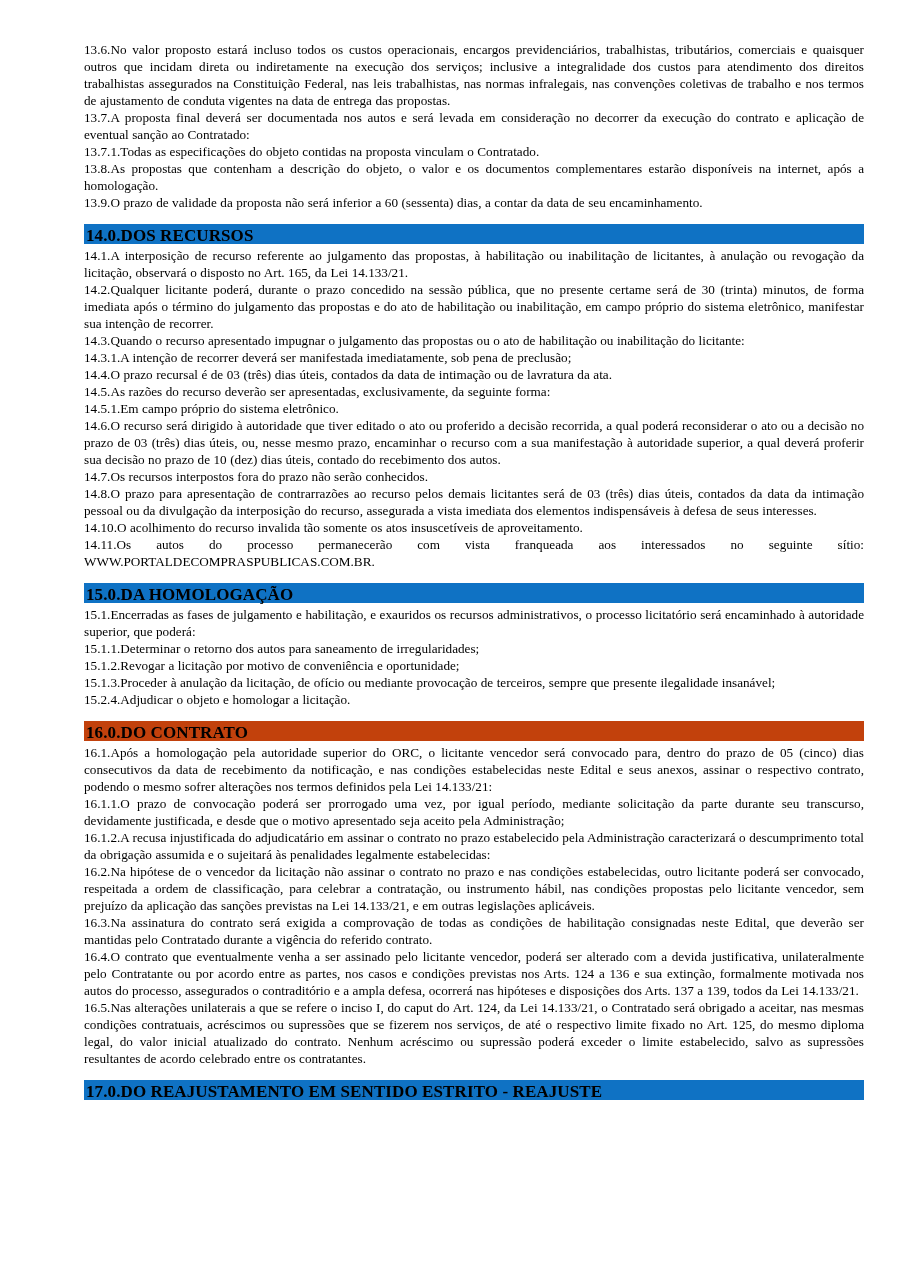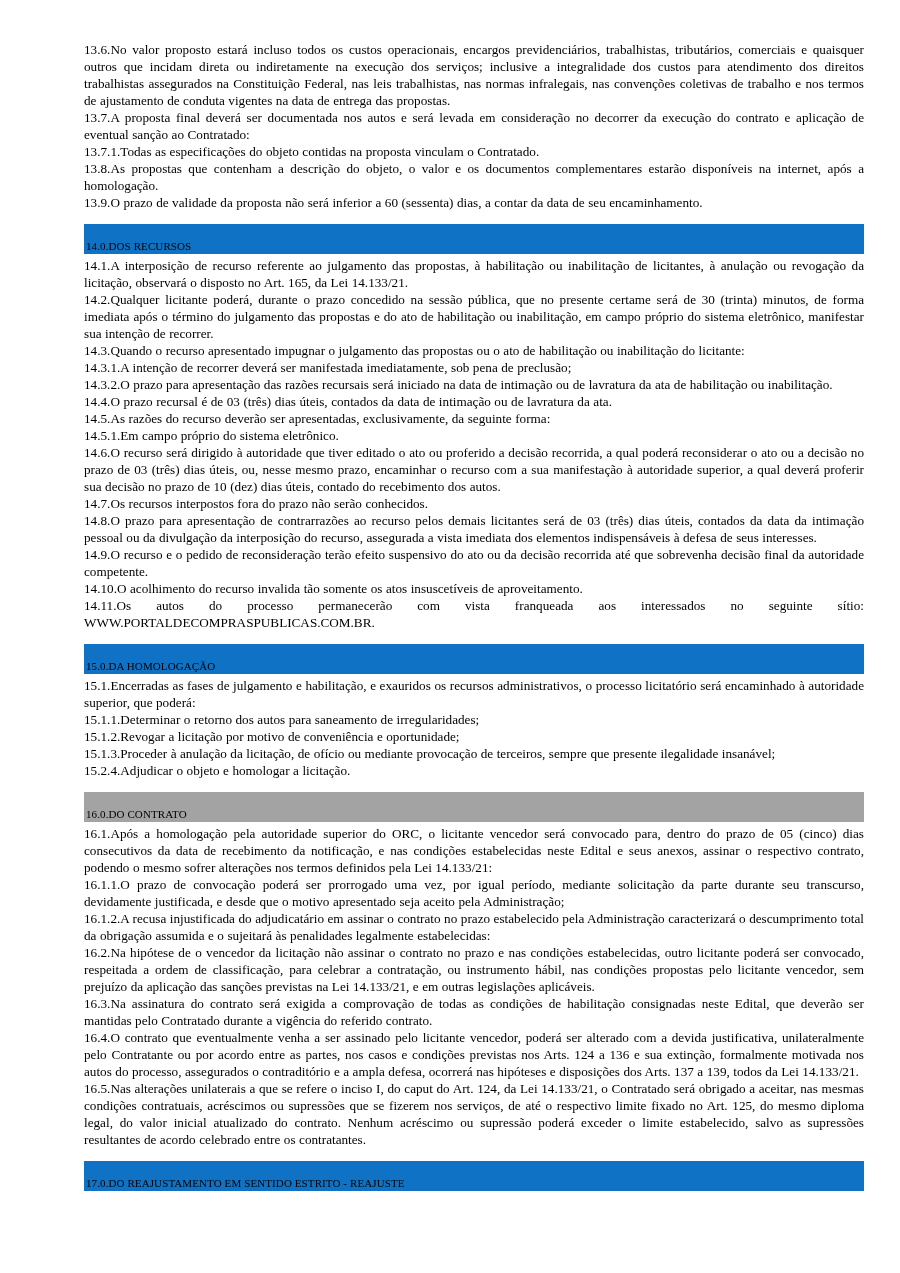--- a/index.html
+++ b/index.html
@@ -17,24 +17,24 @@
     font-family: "Liberation Serif", serif;
     color: #000000;
     overflow: hidden;
   }
   .doc-section {
     margin: 0;
   }
   .section-header {
     background: #0f72c4;
     color: #000000;
-    font-size: 11px;
-    font-weight: normal;
+    font-size: 17px;
+    font-weight: bold;
     line-height: 14px;
-    padding: 15px 2px 1px 2px;
+    padding: 5px 2px 1px 2px;
     margin: 13px 0 3px 0;
     letter-spacing: 0.1px;
   }
   .doc-paragraph {
     margin: 0;
     font-size: 13.2px;
     line-height: 17px;
     text-align: justify;
     word-spacing: 0.2px;
   }
@@ -57,47 +57,45 @@
   </section>
 
   <section class="doc-section">
     <h2 class="section-header" style="background: rgb(15, 114, 196); color: rgb(0, 0, 0);">14.0.DOS RECURSOS</h2>
     <div class="section-paragraphs">
 
     <p class="doc-paragraph">14.1.A interposição de recurso referente ao julgamento das propostas, à habilitação ou inabilitação de licitantes, à anulação ou revogação da licitação, observará o disposto no Art. 165, da Lei 14.133/21.</p>
           <p class="doc-paragraph">14.2.Qualquer licitante poderá, durante o prazo concedido na sessão pública, que no presente certame será de 30 (trinta) minutos, de forma imediata após o término do julgamento das propostas e do ato de habilitação ou inabilitação, em campo próprio do sistema eletrônico, manifestar sua intenção de recorrer.</p>
           <p class="doc-paragraph">14.3.Quando o recurso apresentado impugnar o julgamento das propostas ou o ato de habilitação ou inabilitação do licitante:</p>
           <p class="doc-paragraph">14.3.1.A intenção de recorrer deverá ser manifestada imediatamente, sob pena de preclusão;</p>
-          <p class="doc-paragraph">14.3.2.O prazo para apresentação das razões recursais será iniciado na data de intimação ou de lavratura da ata de habilitação ou inabilitação.</p>
           <p class="doc-paragraph">14.4.O prazo recursal é de 03 (três) dias úteis, contados da data de intimação ou de lavratura da ata.</p>
           <p class="doc-paragraph">14.5.As razões do recurso deverão ser apresentadas, exclusivamente, da seguinte forma:</p>
           <p class="doc-paragraph">14.5.1.Em campo próprio do sistema eletrônico.</p>
           <p class="doc-paragraph">14.6.O recurso será dirigido à autoridade que tiver editado o ato ou proferido a decisão recorrida, a qual poderá reconsiderar o ato ou a decisão no prazo de 03 (três) dias úteis, ou, nesse mesmo prazo, encaminhar o recurso com a sua manifestação à autoridade superior, a qual deverá proferir sua decisão no prazo de 10 (dez) dias úteis, contado do recebimento dos autos.</p>
           <p class="doc-paragraph">14.7.Os recursos interpostos fora do prazo não serão conhecidos.</p>
           <p class="doc-paragraph">14.8.O prazo para apresentação de contrarrazões ao recurso pelos demais licitantes será de 03 (três) dias úteis, contados da data da intimação pessoal ou da divulgação da interposição do recurso, assegurada a vista imediata dos elementos indispensáveis à defesa de seus interesses.</p>
-          <p class="doc-paragraph">14.9.O recurso e o pedido de reconsideração terão efeito suspensivo do ato ou da decisão recorrida até que sobrevenha decisão final da autoridade competente.</p>
           <p class="doc-paragraph">14.10.O acolhimento do recurso invalida tão somente os atos insuscetíveis de aproveitamento.</p>
           <p class="doc-paragraph">14.11.Os autos do processo permanecerão com vista franqueada aos interessados no seguinte sítio: WWW.PORTALDECOMPRASPUBLICAS.COM.BR.</p>
         </div>
   </section>
 
   <section class="doc-section">
     <h2 class="section-header" style="background: rgb(15, 114, 196); color: rgb(0, 0, 0);">15.0.DA HOMOLOGAÇÃO</h2>
     <div class="section-paragraphs">
 
     <p class="doc-paragraph">15.1.Encerradas as fases de julgamento e habilitação, e exauridos os recursos administrativos, o processo licitatório será encaminhado à autoridade superior, que poderá:</p>
           <p class="doc-paragraph">15.1.1.Determinar o retorno dos autos para saneamento de irregularidades;</p>
           <p class="doc-paragraph">15.1.2.Revogar a licitação por motivo de conveniência e oportunidade;</p>
           <p class="doc-paragraph">15.1.3.Proceder à anulação da licitação, de ofício ou mediante provocação de terceiros, sempre que presente ilegalidade insanável;</p>
           <p class="doc-paragraph">15.2.4.Adjudicar o objeto e homologar a licitação.</p>
         </div>
   </section>
 
   <section class="doc-section">
-    <h2 class="section-header" style="background: #a3a3a3; color: rgb(0, 0, 0);">16.0.DO CONTRATO</h2>
+    <h2 class="section-header" style="background: #c2410c; color: rgb(0, 0, 0);">16.0.DO CONTRATO</h2>
     <div class="section-paragraphs">
 
     <p class="doc-paragraph">16.1.Após a homologação pela autoridade superior do ORC, o licitante vencedor será convocado para, dentro do prazo de 05 (cinco) dias consecutivos da data de recebimento da notificação, e nas condições estabelecidas neste Edital e seus anexos, assinar o respectivo contrato, podendo o mesmo sofrer alterações nos termos definidos pela Lei 14.133/21:</p>
           <p class="doc-paragraph">16.1.1.O prazo de convocação poderá ser prorrogado uma vez, por igual período, mediante solicitação da parte durante seu transcurso, devidamente justificada, e desde que o motivo apresentado seja aceito pela Administração;</p>
           <p class="doc-paragraph">16.1.2.A recusa injustificada do adjudicatário em assinar o contrato no prazo estabelecido pela Administração caracterizará o descumprimento total da obrigação assumida e o sujeitará às penalidades legalmente estabelecidas:</p>
           <p class="doc-paragraph">16.2.Na hipótese de o vencedor da licitação não assinar o contrato no prazo e nas condições estabelecidas, outro licitante poderá ser convocado, respeitada a ordem de classificação, para celebrar a contratação, ou instrumento hábil, nas condições propostas pelo licitante vencedor, sem prejuízo da aplicação das sanções previstas na Lei 14.133/21, e em outras legislações aplicáveis.</p>
           <p class="doc-paragraph">16.3.Na assinatura do contrato será exigida a comprovação de todas as condições de habilitação consignadas neste Edital, que deverão ser mantidas pelo Contratado durante a vigência do referido contrato.</p>
           <p class="doc-paragraph">16.4.O contrato que eventualmente venha a ser assinado pelo licitante vencedor, poderá ser alterado com a devida justificativa, unilateralmente pelo Contratante ou por acordo entre as partes, nos casos e condições previstas nos Arts. 124 a 136 e sua extinção, formalmente motivada nos autos do processo, assegurados o contraditório e a ampla defesa, ocorrerá nas hipóteses e disposições dos Arts. 137 a 139, todos da Lei 14.133/21.</p>
           <p class="doc-paragraph">16.5.Nas alterações unilaterais a que se refere o inciso I, do caput do Art. 124, da Lei 14.133/21, o Contratado será obrigado a aceitar, nas mesmas condições contratuais, acréscimos ou supressões que se fizerem nos serviços, de até o respectivo limite fixado no Art. 125, do mesmo diploma legal, do valor inicial atualizado do contrato. Nenhum acréscimo ou supressão poderá exceder o limite estabelecido, salvo as supressões resultantes de acordo celebrado entre os contratantes.</p>
         </div>

